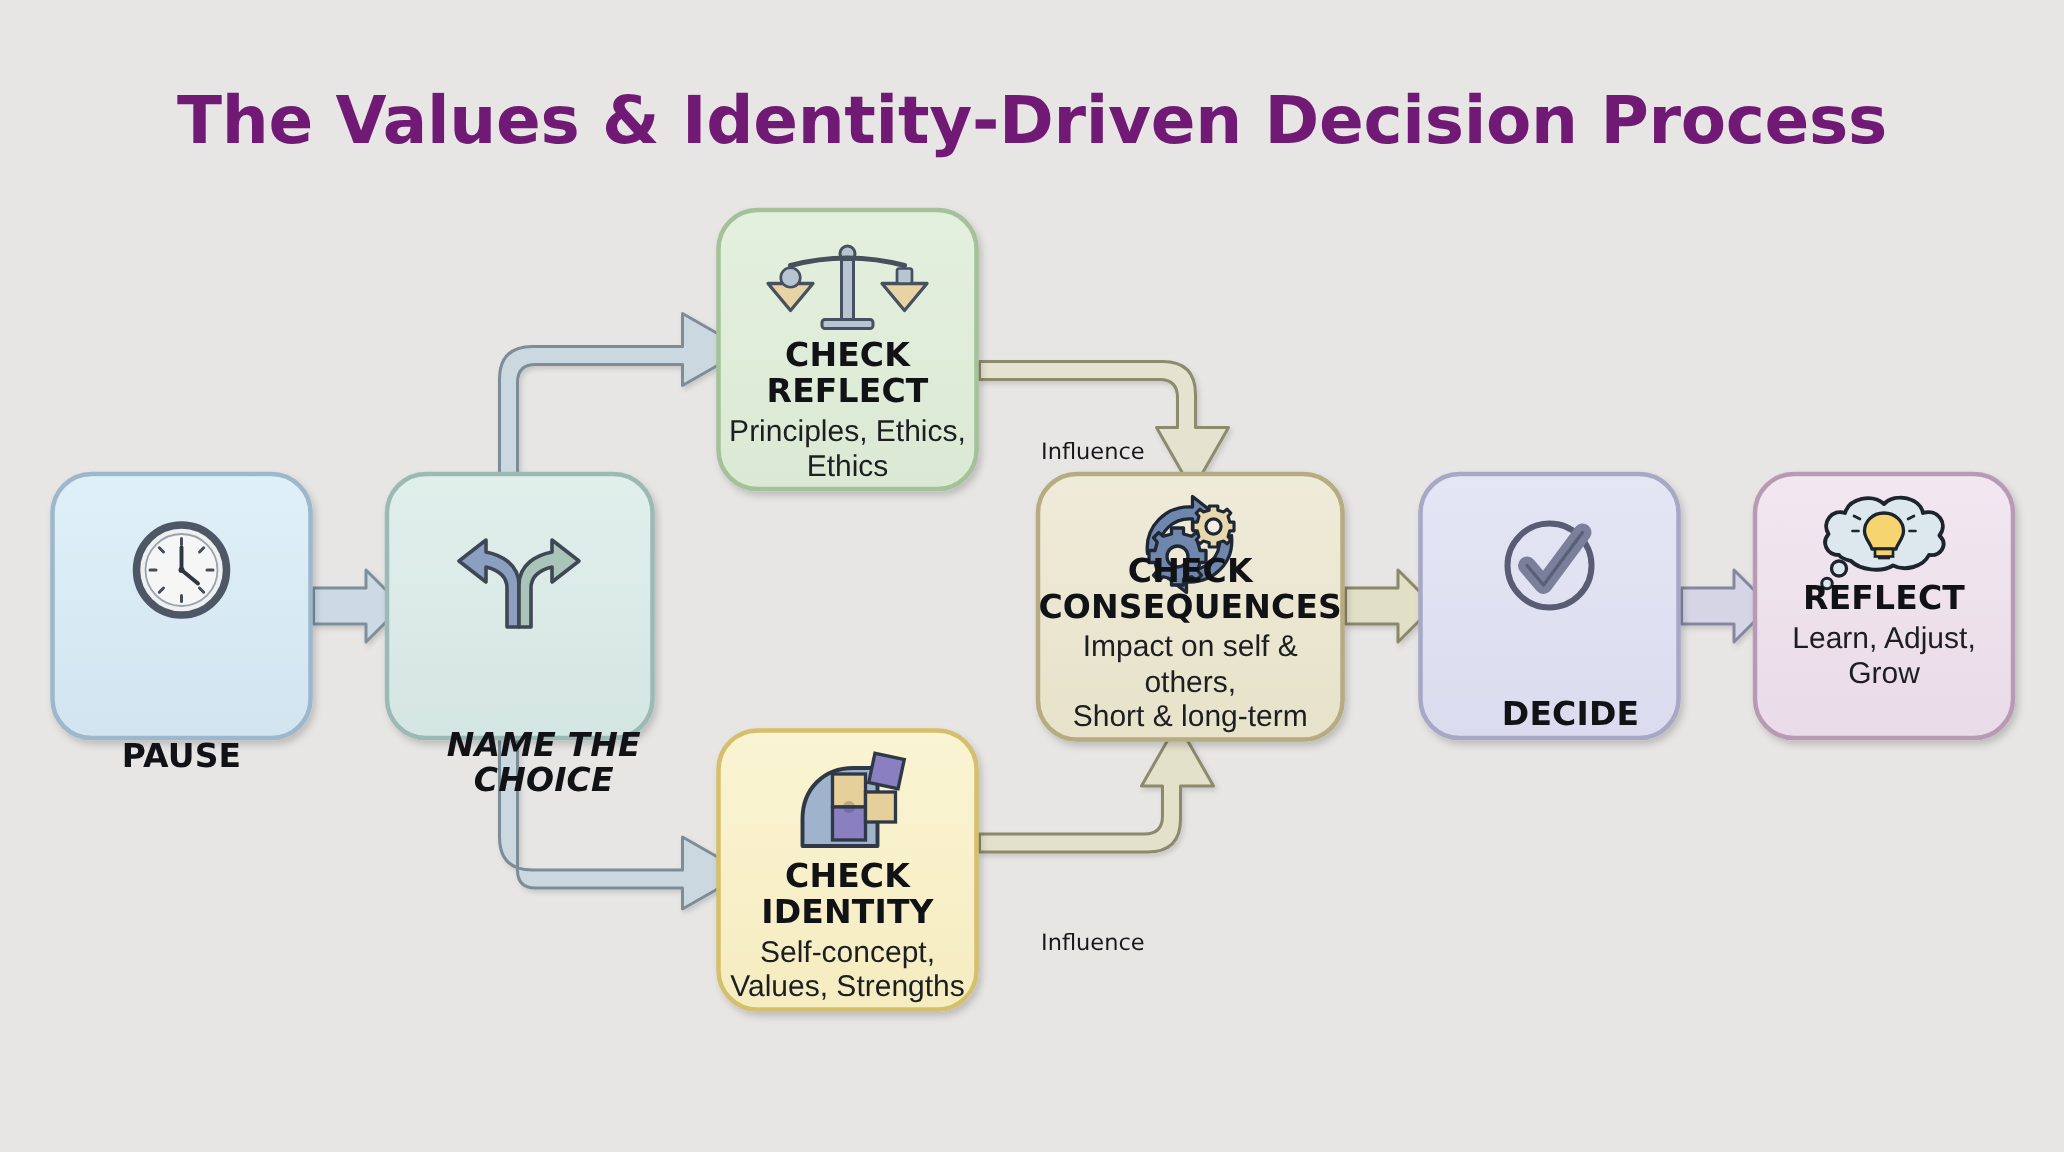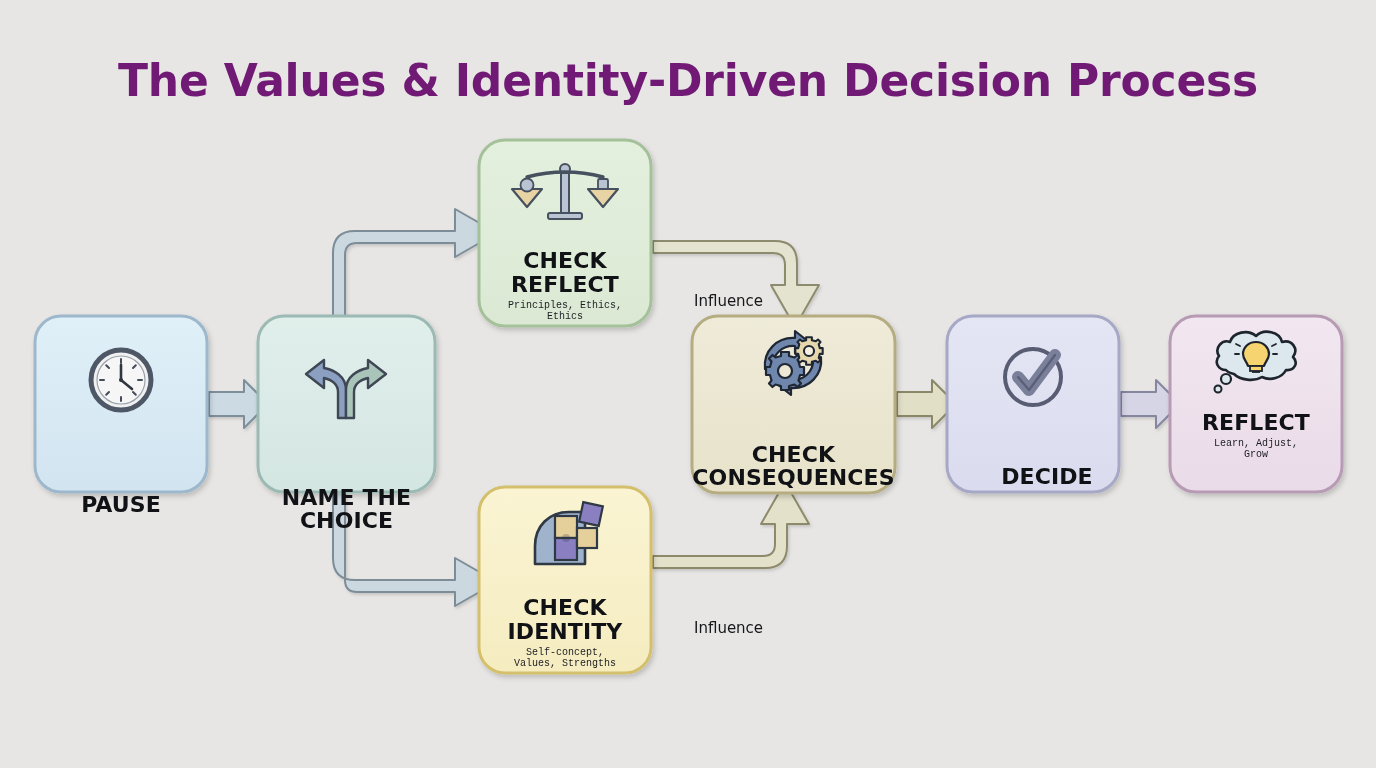--- a/index.html
+++ b/index.html
@@ -49,25 +49,25 @@
   }
   .node .label {
     font-weight: bold;
     color: #111216;
     font-size: 22px;
     line-height: 1.08;
     font-family: "DejaVu Sans", sans-serif;
     letter-spacing: 0.1px;
   }
   .node .sub {
-    font-size: 10px;
+    font-size: 20px;
     color: #1d1e22;
     line-height: 1.16;
     margin-top: 3px;
-    font-family: Liberation Mono, monospace;
+    font-family: Liberation Sans, sans-serif;
   }
 
   .edge-label {
     position: absolute;
     font-size: 15px;
     color: #16171b;
     font-family: "DejaVu Sans", sans-serif;
     white-space: nowrap;
     margin-top: 48px;
   }
@@ -265,40 +265,41 @@
   </g>
 </svg>
 
 <div id="title">The Values &amp; Identity-Driven Decision Process</div>
 
 <div class="node" style="left:35px; top:316px; width:172px; height:204px; border-color:transparent; background:transparent; box-shadow:none;">
   <div style="height:56px"></div>
   <div class="label"><span>PAUSE</span></div>
 </div>
 
-<div class="node" style="left:258px; top:316px; width:177px; height:220px; border-color:transparent; background:transparent; box-shadow:none;">
+<div class="node" style="left:274px; top:316px; width:177px; height:220px; border-color:transparent; background:transparent; box-shadow:none;font-style:italic;">
   <div style="height:60px"></div>
   <div class="label"><span>NAME THE</span><br><span>CHOICE</span></div>
 </div>
 
 <div class="node" style="left:479px; top:140px; width:172px; height:186px; border-color:transparent; background:transparent; box-shadow:none;">
   <div style="height:74px"></div>
   <div class="label"><span>CHECK</span><br><span>REFLECT</span></div>
   <div class="sub"><span>Principles, Ethics,</span><br><span>Ethics</span></div>
 </div>
 
 <div class="node" style="left:479px; top:487px; width:172px; height:186px; border-color:transparent; background:transparent; box-shadow:none;">
   <div style="height:74px"></div>
   <div class="label"><span>CHECK</span><br><span>IDENTITY</span></div>
   <div class="sub"><span>Self-concept,</span><br><span>Values, Strengths</span></div>
 </div>
 
 <div class="node" style="left:692px; top:316px; width:203px; height:177px; border-color:transparent; background:transparent; box-shadow:none;">
   <div style="height:62px"></div>
   <div class="label"><span>CHECK</span><br><span>CONSEQUENCES</span></div>
+  <div class="sub"><span>Impact on self &amp; others,</span><br><span>Short &amp; long-term</span></div>
 </div>
 
 <div class="node" style="left:947px; top:316px; width:200px; height:176px; border-color:transparent; background:transparent; box-shadow:none;">
   <div style="height:62px"></div>
   <div class="label"><span>DECIDE</span></div>
 </div>
 
 <div class="node" style="left:1170px; top:316px; width:172px; height:148px; border-color:transparent; background:transparent; box-shadow:none;">
   <div style="height:62px"></div>
   <div class="label"><span>REFLECT</span></div>

